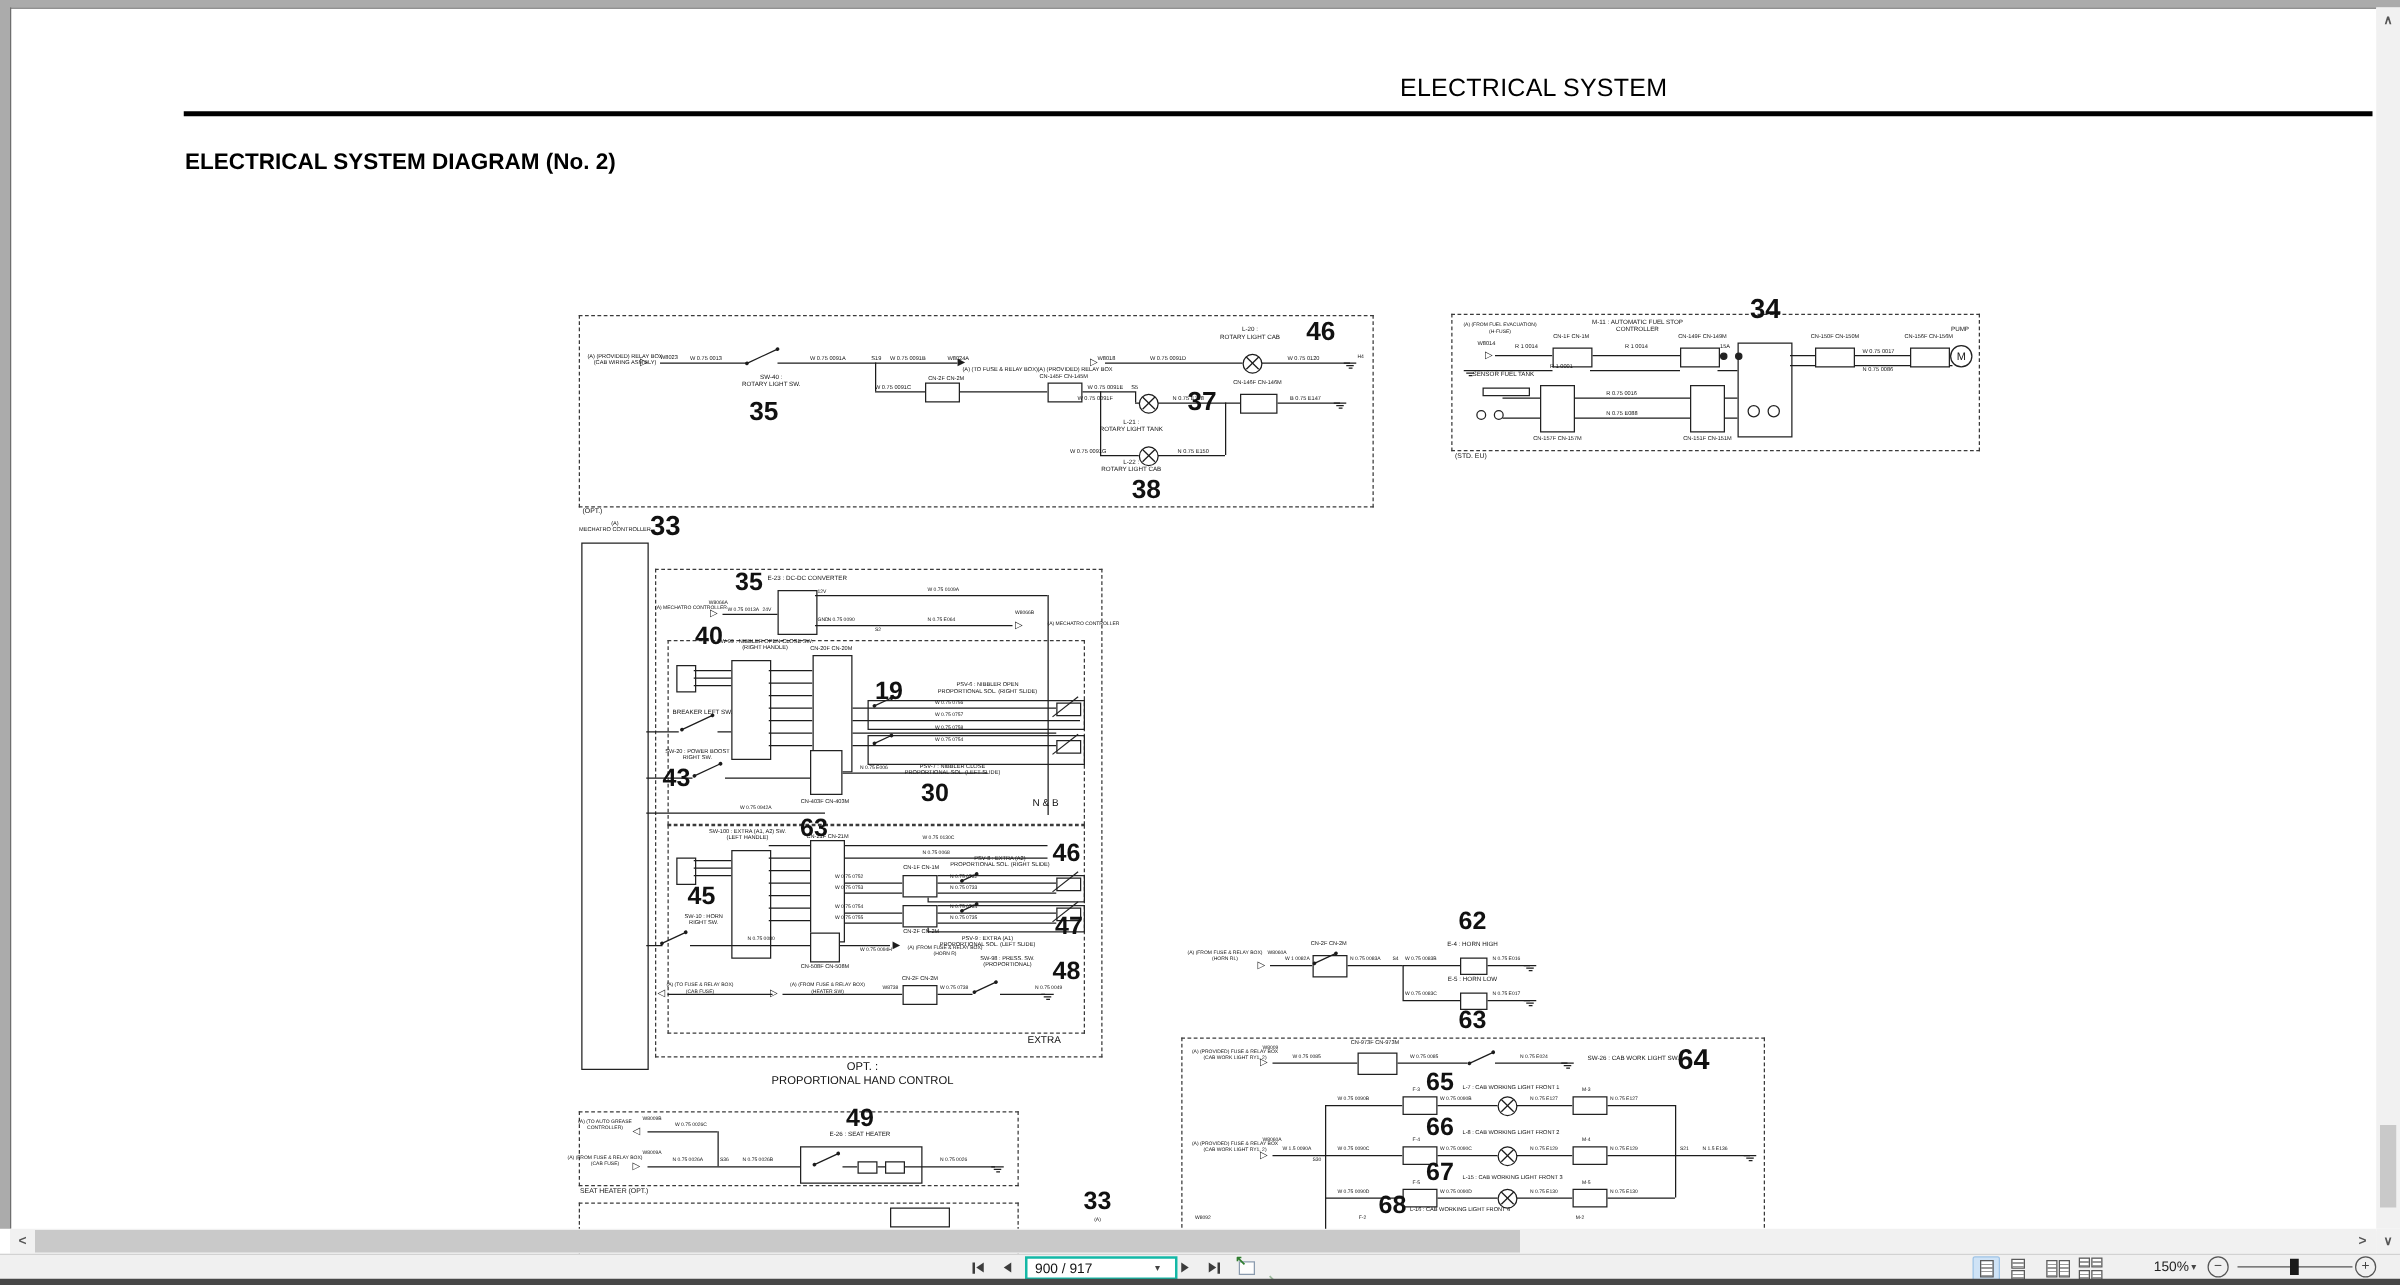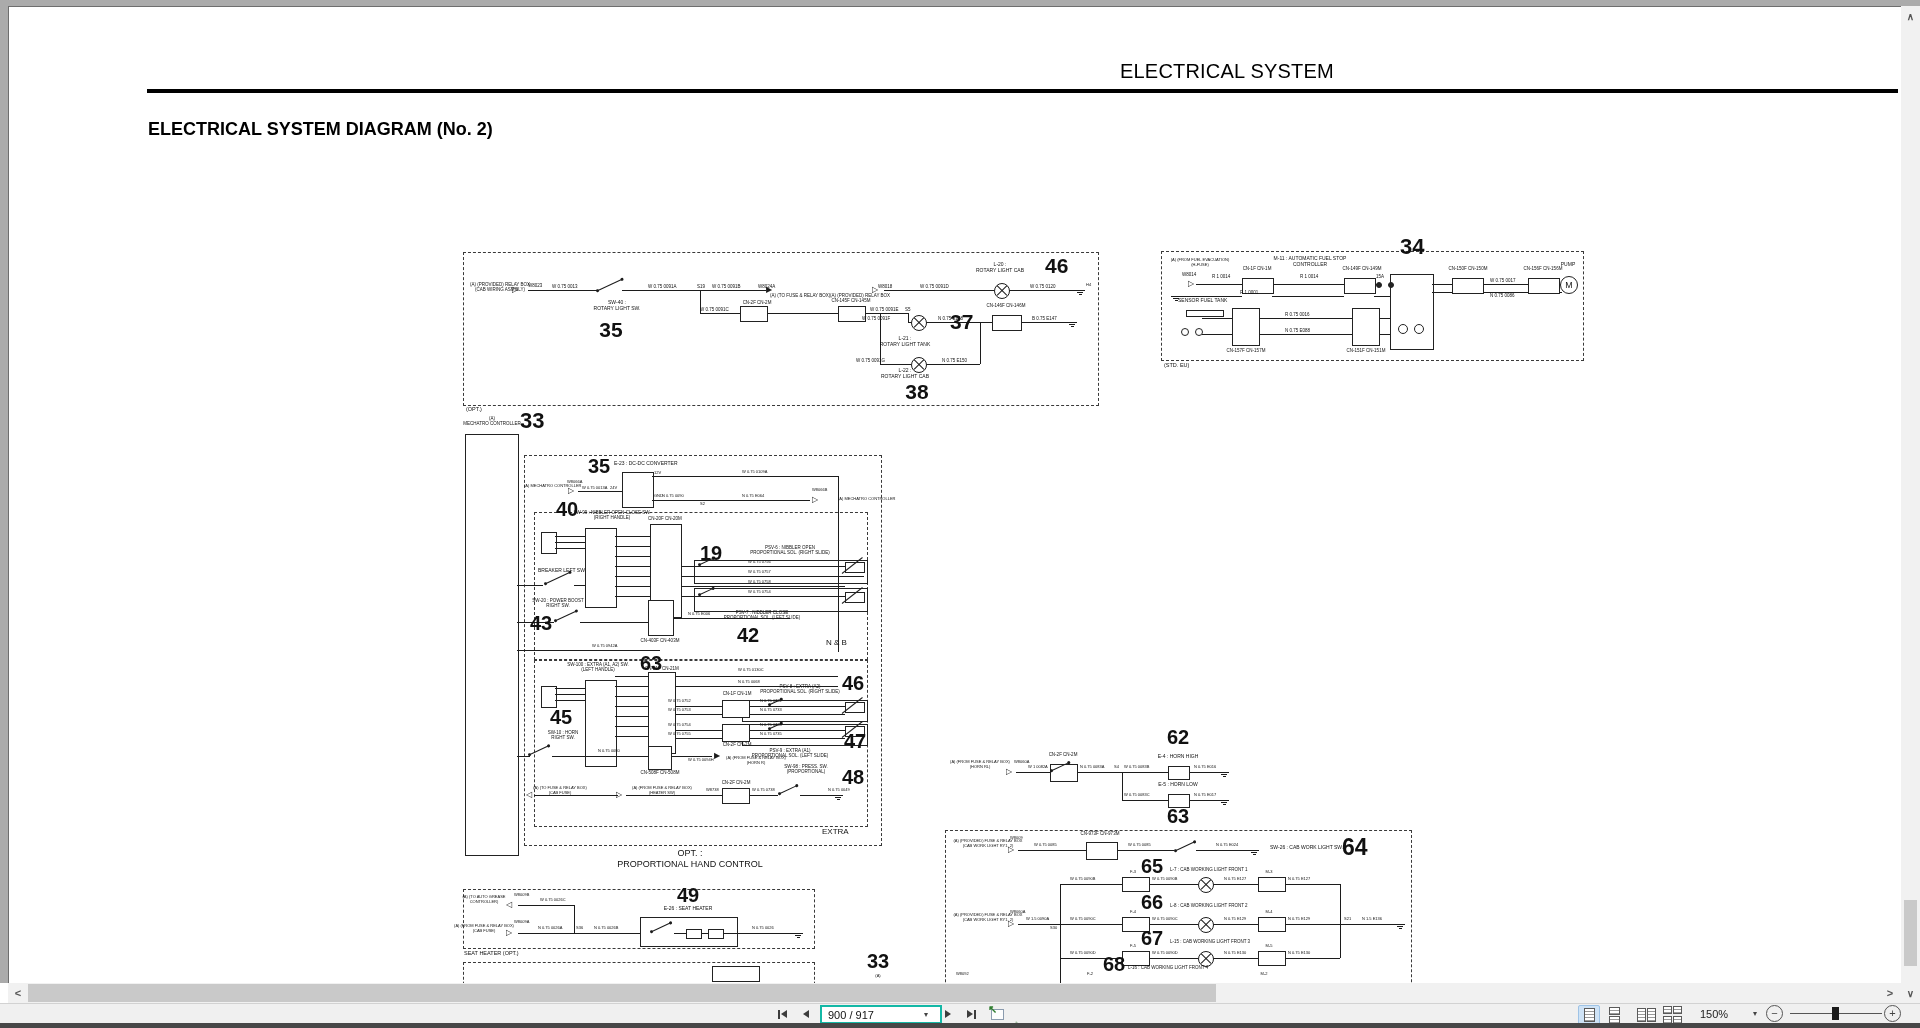--- a/index.html
+++ b/index.html
@@ -47,21 +47,21 @@
   .caret{font-size:8px;color:#444;line-height:1;}
   .vbtn{position:relative;width:17px;height:15px;}
   .vbtn .win{position:absolute;right:1px;bottom:1px;width:11px;height:9px;border:1px solid #8b9bae;background:#fdfdfd;}
   .vbtn .ar{position:absolute;left:0;top:-2px;font-size:11px;font-weight:bold;line-height:1;}
   .layout-btn{display:flex;align-items:center;justify-content:center;gap:1px;border:1px solid transparent;border-radius:2px;}
   .layout-btn.sel{background:#cfe3f6;border-color:#9ec3e6;}
   .pg{border:1px solid #5a5a5a;background:repeating-linear-gradient(to bottom,#fff 0,#fff 2px,#9a9a9a 2px,#9a9a9a 3px);}
   .zoom-circ{width:15px;height:15px;border:1px solid #555;border-radius:50%;color:#444;display:flex;align-items:center;justify-content:center;font-size:11px;line-height:1;background:transparent;}
   .slider-track{height:1px;background:#555;}
   .slider-handle{width:7px;height:13px;background:#1a1a1a;}
-  #zoom-percent{font-size:11px;color:#222;}
+  #zoom-percent{font-size:11px;color:#222;margin-left:23px;}
 </style>
 </head>
 <body>
 
 <div id="app">
 
   <div id="diagram-layer" class="abs" style="left:0;top:0;width:1920px;height:1028px;">
     <div id="pdf-header" class="abs" style="left:1120px;top:60px;">ELECTRICAL SYSTEM</div>
     <div id="pdf-rule" class="abs" style="left:147px;top:89px;width:1751px;height:4px;"></div>
     <div id="pdf-title" class="abs" style="left:148px;top:119px;">ELECTRICAL SYSTEM DIAGRAM (No. 2)</div>
@@ -376,21 +376,21 @@
       <div class="dlabel" style="left: 748px; top: 590px; font-size: 4px; font-weight: normal;">W 0.75 0754</div>
       <div class="dlabel" style="left: 538px; top: 568px; font-size: 5px; font-weight: normal;">BREAKER LEFT SW.</div>
       <div class="dlabel c" style="left: 558px; top: 598px; font-size: 4.5px; font-weight: normal;">SW-20 : POWER BOOST
 RIGHT SW.</div>
       <div class="dlabel" style="left: 530px; top: 612px; font-size: 20px; font-weight: bold;">43</div>
       <div class="dlabel" style="left: 688px; top: 612px; font-size: 4px; font-weight: normal;">N 0.75 E006</div>
       <div class="dlabel c" style="left: 660px; top: 638px; font-size: 4.5px; font-weight: normal;">CN-403F CN-403M</div>
       <div class="dlabel" style="left: 592px; top: 644px; font-size: 4px; font-weight: normal;">W 0.75 0942A</div>
       <div class="dlabel c" style="left: 762px; top: 610px; font-size: 4.5px; font-weight: normal;">PSV-7 : NIBBLER CLOSE
 PROPORTIONAL SOL. (LEFT SLIDE)</div>
-      <div class="dlabel c" style="left: 748px; top: 624px; font-size: 20px; font-weight: bold;">42</div>
+      <div class="dlabel c" style="left: 748px; top: 624px; font-size: 20px; font-weight: bold;">30</div>
       <div class="dlabel" style="left: 826px; top: 638px; font-size: 8px; font-weight: normal;">N &amp; B</div>
       <div class="dlabel c" style="left: 598px; top: 662px; font-size: 4.5px; font-weight: normal;">SW-100 : EXTRA (A1, A2) SW.
 (LEFT HANDLE)</div>
       <div class="dlabel" style="left: 640px; top: 652px; font-size: 20px; font-weight: bold;">63</div>
       <div class="dlabel c" style="left: 662px; top: 666px; font-size: 4.5px; font-weight: normal;">CN-21F CN-21M</div>
       <div class="dlabel" style="left: 738px; top: 668px; font-size: 4px; font-weight: normal;">W 0.75 0130C</div>
       <div class="dlabel" style="left: 738px; top: 680px; font-size: 4px; font-weight: normal;">N 0.75 0068</div>
       <div class="dlabel" style="left: 550px; top: 706px; font-size: 20px; font-weight: bold;">45</div>
       <div class="dlabel c" style="left: 563px; top: 730px; font-size: 4.5px; font-weight: normal;">SW-10 : HORN
 RIGHT SW.</div>

